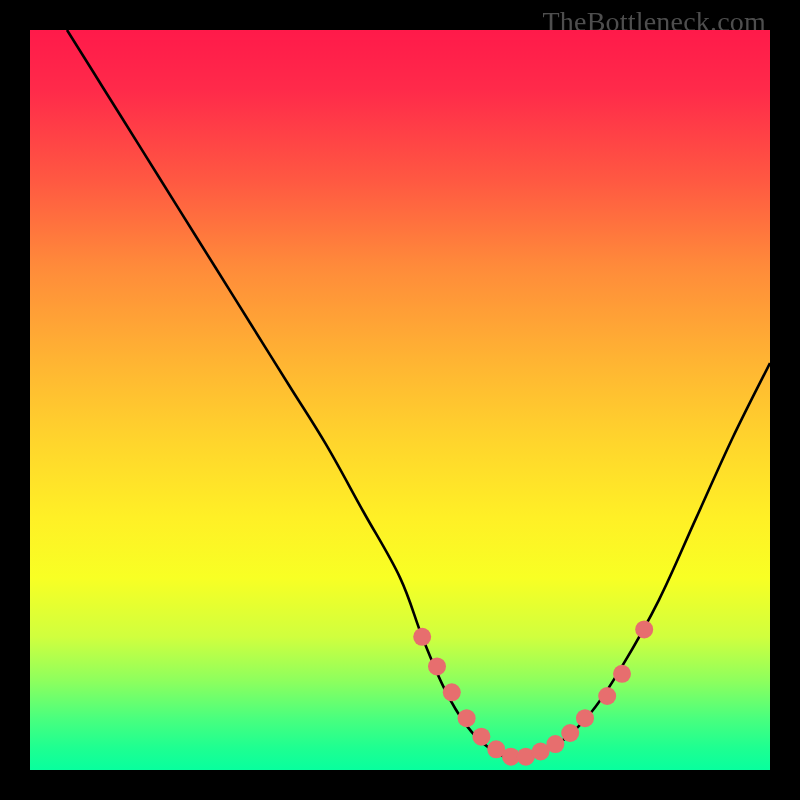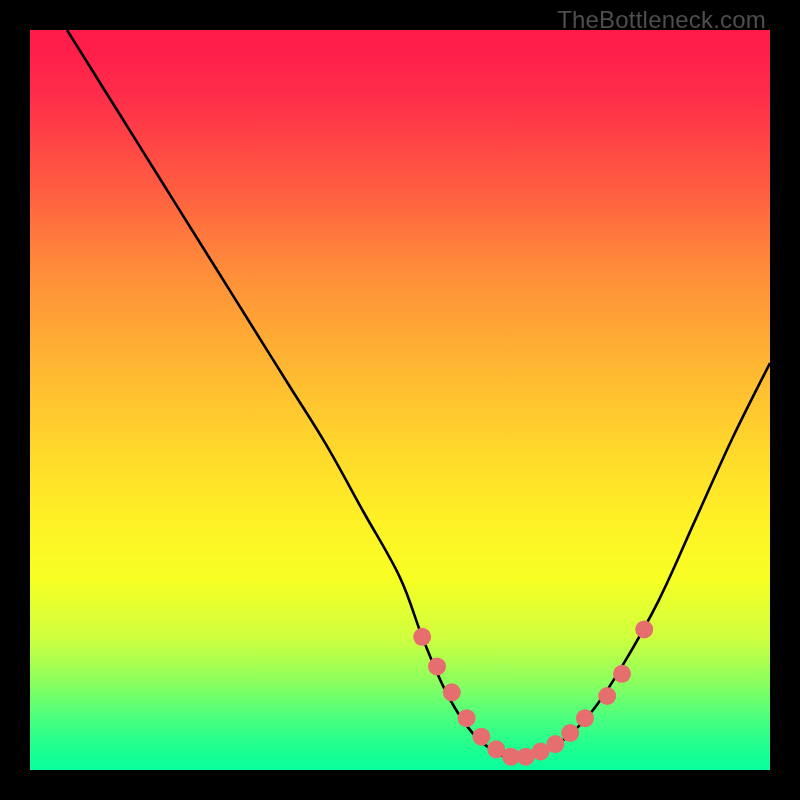--- a/index.html
+++ b/index.html
@@ -36,22 +36,22 @@
       #8dff5e 88%,
       #4aff7e 93%,
       #1eff91 97%,
       #08ff9e 100%
     );
   }
   .watermark {
     position: absolute;
     right: 34px;
     top: 6px;
-    font-family: Liberation Sans, sans-serif;
-    font-size: 24px;
+    font-family: Liberation Serif, serif;
+    font-size: 28px;
     color: #4e4e4e;
     letter-spacing: 0.2px;
   }
   svg.curve {
     position: absolute;
     left: 0;
     top: 0;
     width: 740px;
     height: 740px;
   }

